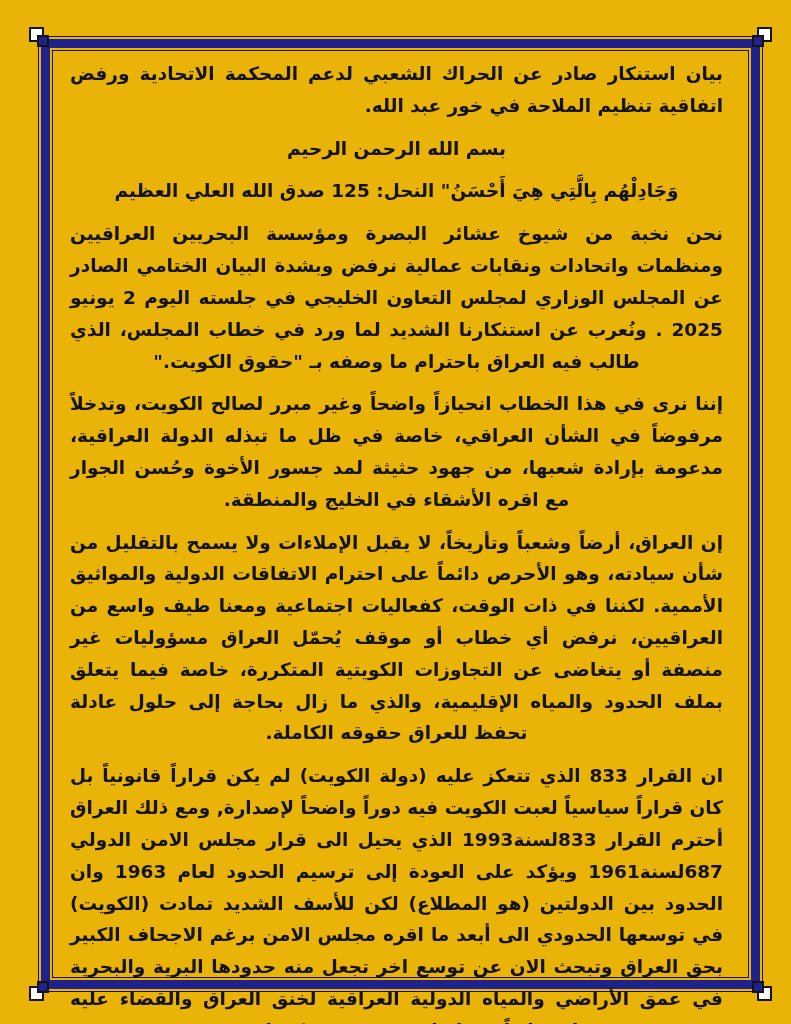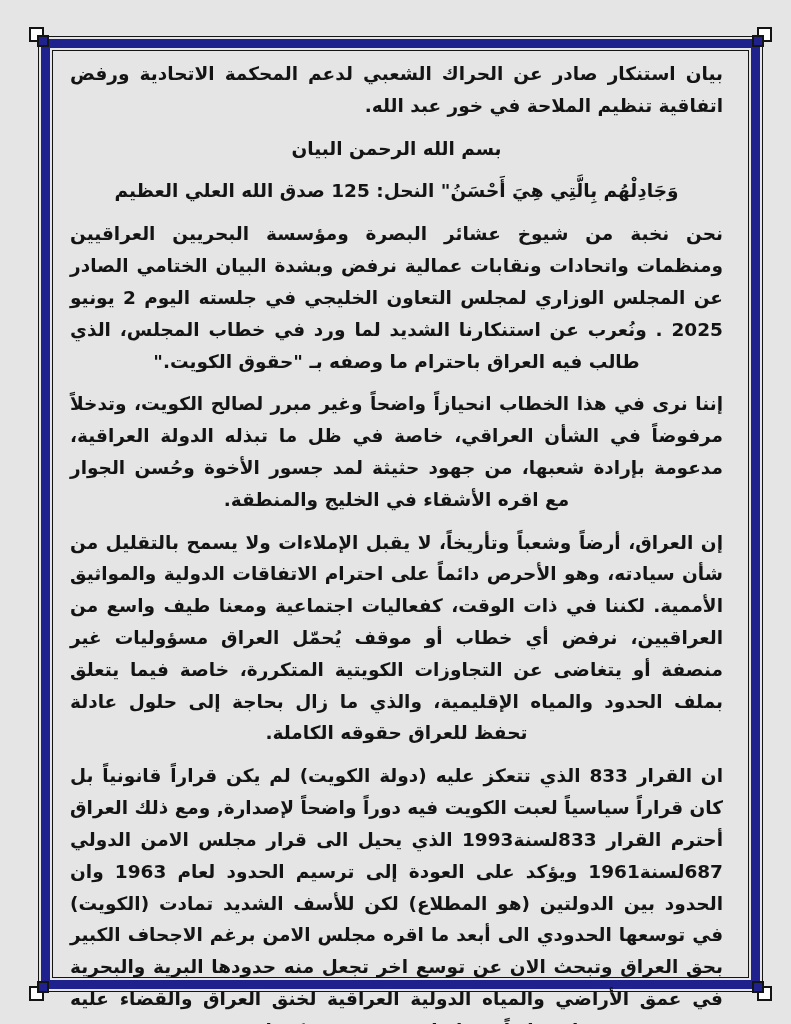--- a/index.html
+++ b/index.html
@@ -1,20 +1,20 @@
 <!DOCTYPE html>
 <html lang="ar"><head>
 <meta charset="utf-8">
 <style>
   html, body { margin: 0; padding: 0; background: #ffffff; }
   .page {
     position: relative;
     width: 791px;
     height: 1024px;
-    background: #e5e5e5;
+    background: #eab308;
     overflow: hidden;
     font-family: "DejaVu Sans", sans-serif;
   }
   
   .frame-outer {
     position: absolute;
     left: 38px; top: 36px;
     width: 725px; height: 956px;
     box-sizing: border-box;
     border: 1px solid #141414;
@@ -93,21 +93,21 @@
       <span class="sq-inner"></span>
     </div>
     <div class="corner br">
       <span class="sq-outer"></span>
       <span class="sq-inner"></span>
     </div>
   </div>
 
   <div class="content" dir="rtl">
     <p class="doc-title">بيان استنكار صادر عن الحراك الشعبي لدعم المحكمة الاتحادية ورفض اتفاقية تنظيم الملاحة في خور عبد الله.</p>
-    <p class="centered">بسم الله الرحمن البيان</p>
+    <p class="centered">بسم الله الرحمن الرحيم</p>
     <p class="centered">وَجَادِلْهُم بِالَّتِي هِيَ أَحْسَنُ" النحل: 125 صدق الله العلي العظيم</p>
     <p class="body-par">نحن نخبة من شيوخ عشائر البصرة ومؤسسة البحريين العراقيين ومنظمات واتحادات ونقابات عمالية نرفض وبشدة البيان الختامي الصادر عن المجلس الوزاري لمجلس التعاون الخليجي في جلسته اليوم 2 يونيو 2025 . ونُعرب عن استنكارنا الشديد لما ورد في خطاب المجلس، الذي طالب فيه العراق باحترام ما وصفه بـ "حقوق الكويت."</p>
     <p class="body-par">إننا نرى في هذا الخطاب انحيازاً واضحاً وغير مبرر لصالح الكويت، وتدخلاً مرفوضاً في الشأن العراقي، خاصة في ظل ما تبذله الدولة العراقية، مدعومة بإرادة شعبها، من جهود حثيثة لمد جسور الأخوة وحُسن الجوار مع اقره الأشقاء في الخليج والمنطقة.</p>
     <p class="body-par">إن العراق، أرضاً وشعباً وتأريخاً، لا يقبل الإملاءات ولا يسمح بالتقليل من شأن سيادته، وهو الأحرص دائماً على احترام الاتفاقات الدولية والمواثيق الأممية. لكننا في ذات الوقت، كفعاليات اجتماعية ومعنا طيف واسع من العراقيين، نرفض أي خطاب أو موقف يُحمّل العراق مسؤوليات غير منصفة أو يتغاضى عن التجاوزات الكويتية المتكررة، خاصة فيما يتعلق بملف الحدود والمياه الإقليمية، والذي ما زال بحاجة إلى حلول عادلة تحفظ للعراق حقوقه الكاملة.</p>
     <p class="body-par">ان القرار 833 الذي تتعكز عليه (دولة الكويت) لم يكن قراراً قانونياً بل كان قراراً سياسياً لعبت الكويت فيه دوراً واضحاً لإصدارة, ومع ذلك العراق أحترم القرار 833لسنة1993 الذي يحيل الى قرار مجلس الامن الدولي 687لسنة1961 ويؤكد على العودة إلى ترسيم الحدود لعام 1963 وان الحدود بين الدولتين (هو المطلاع) لكن للأسف الشديد تمادت (الكويت) في توسعها الحدودي الى أبعد ما اقره مجلس الامن برغم الاجحاف الكبير بحق العراق وتبحث الان عن توسع اخر تجعل منه حدودها البرية والبحرية في عمق الأراضي والمياه الدولية العراقية لخنق العراق والقضاء عليه اقتصادياً وهذا ما نرفضه بشدة كعراقيين.</p>
 
   </div>
 
 </div>
 

